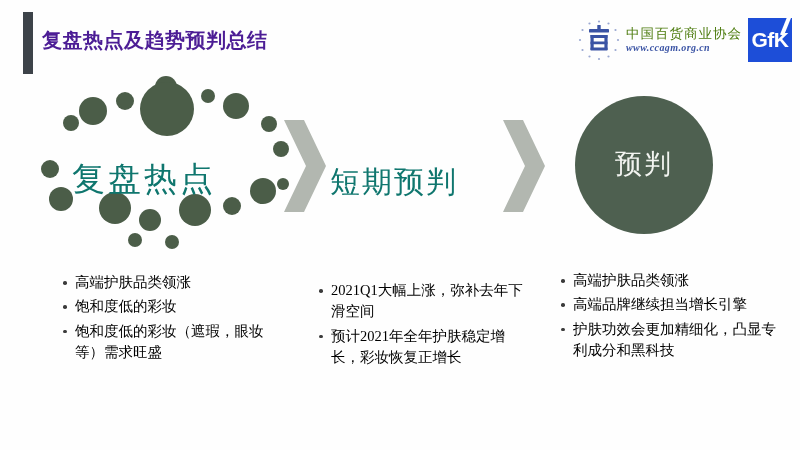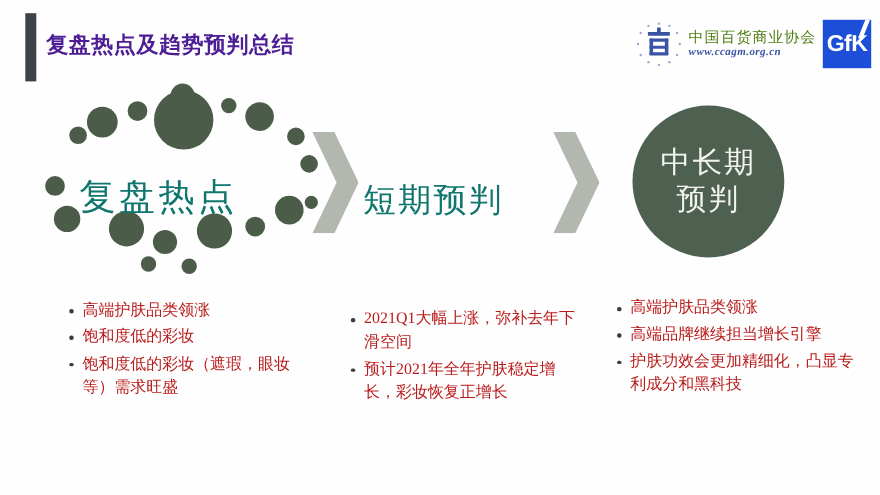--- a/index.html
+++ b/index.html
@@ -190,21 +190,21 @@
     letter-spacing: 2px;
     line-height: 1.25;
     white-space: nowrap;
   }
 
   
   .bullets {
     position: absolute;
     font-family: "Liberation Serif", serif;
     font-size: 14.5px;
-    color: #b91c1c;
+    color: #000000;
     line-height: 1.48;
   }
   .bullets ul {
     margin: 0;
     padding: 0;
     list-style: none;
   }
   .bullets li {
     position: relative;
     padding-left: 13px;
@@ -308,21 +308,20 @@
 
   <div class="phase-label-outline phase2-label">短期预判</div>
 
   <div class="chevron chevron-2">
     <svg width="42" height="92" viewBox="0 0 42 92">
       <polygon points="0,0 20,0 42,46 20,92 0,92 22,46" fill="#b2b7b0"></polygon>
     </svg>
   </div>
 
   <div class="green-circle">
-    <div class="green-circle-line">中长期</div>
     <div class="green-circle-line">预判</div>
   </div>
 
   <div class="bullets col-1">
     <ul>
         <li>高端护肤品类领涨</li>
         <li>饱和度低的彩妆</li>
         <li>饱和度低的彩妆（遮瑕，眼妆等）需求旺盛</li>
       </ul>
   </div>

